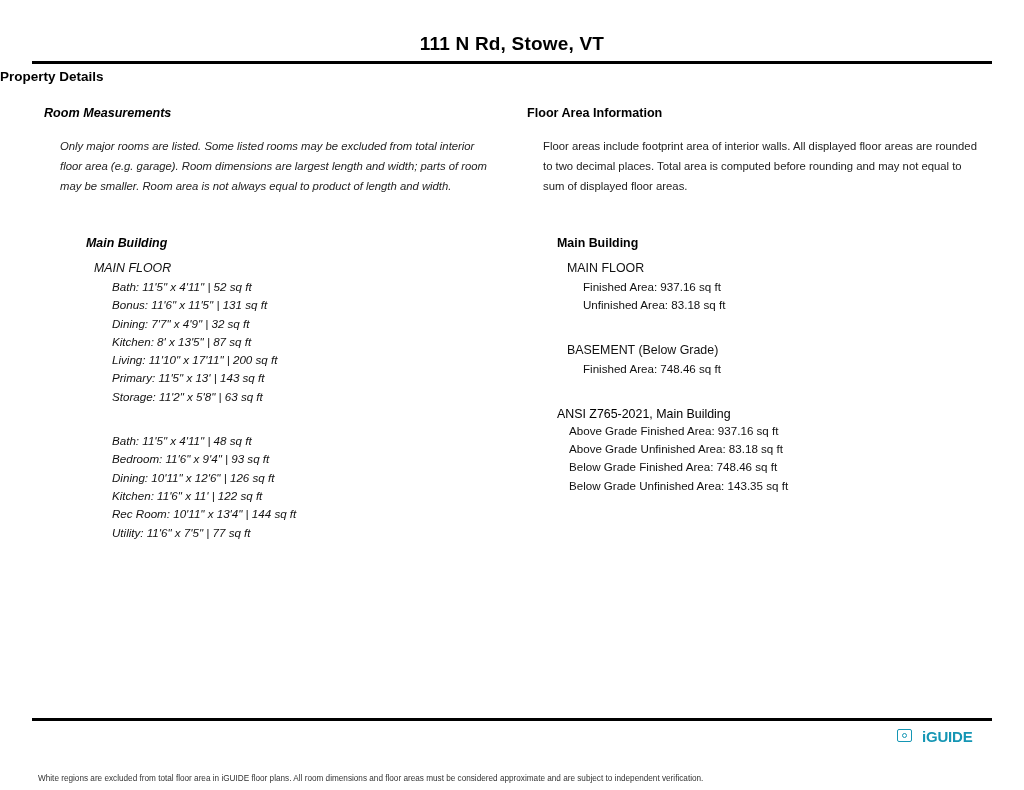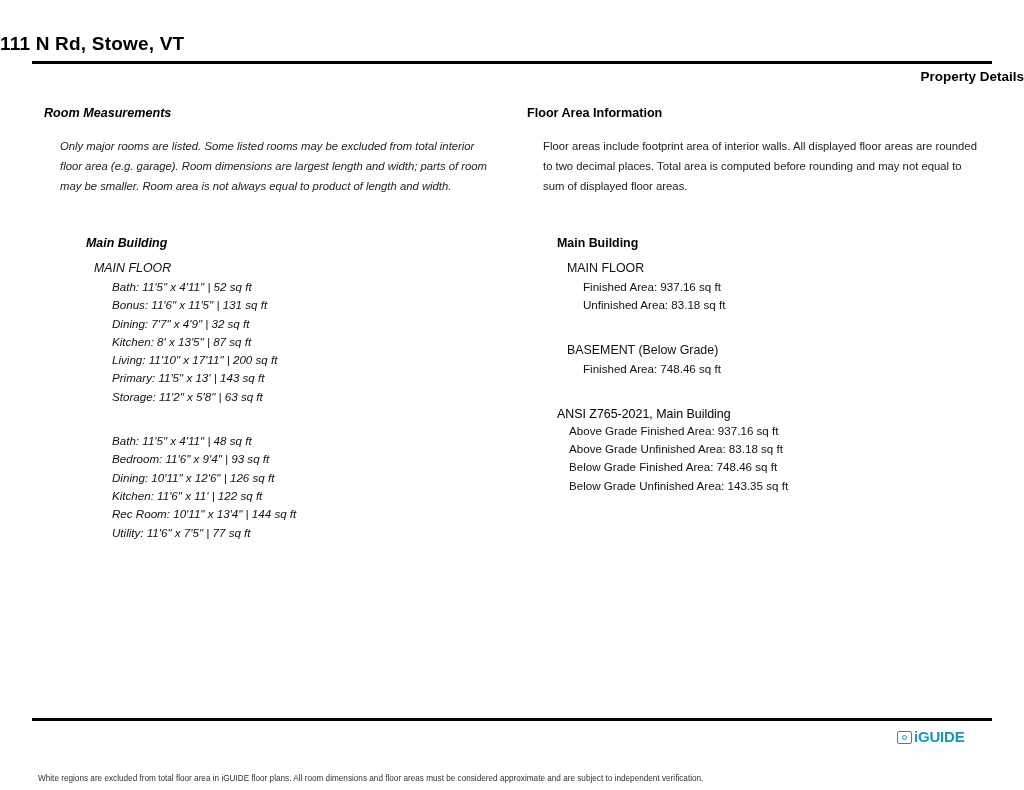--- a/index.html
+++ b/index.html
@@ -20,40 +20,40 @@
     inset: 0;
     background: #ffffff;
   }
 
   
   .doc-title {
     position: absolute;
     top: 33px;
     left: 0;
     width: 1024px;
-    text-align: left;
+    text-align: center;
     font-size: 19px;
     font-weight: bold;
     letter-spacing: 0.2px;
     color: #000;
   }
   .rule-top {
     position: absolute;
     top: 61px;
     left: 32px;
     width: 960px;
     height: 3px;
     background: #000;
   }
   .doc-subtitle {
     position: absolute;
     top: 69px;
     left: 0;
     width: 1024px;
-    text-align: right;
+    text-align: left;
     font-size: 13.5px;
     font-weight: bold;
     color: #000;
   }
 
   
   .col {
     position: absolute;
     top: 106px;
   }
@@ -139,22 +139,22 @@
     font-size: 8.2px;
     color: #333;
     line-height: 12px;
     white-space: nowrap;
   }
   .logo {
     position: absolute;
     top: 729px;
     left: 897px;
     display: flex;
-    align-items: flex-end;
-    gap: 2px;
+    align-items: flex-start;
+    gap: 10px;
   }
   .logo-mark {
     width: 15px;
     height: 13px;
     border: 1.6px solid #1596b4;
     border-radius: 2px;
     display: flex;
     align-items: center;
     justify-content: center;
     box-sizing: border-box;

